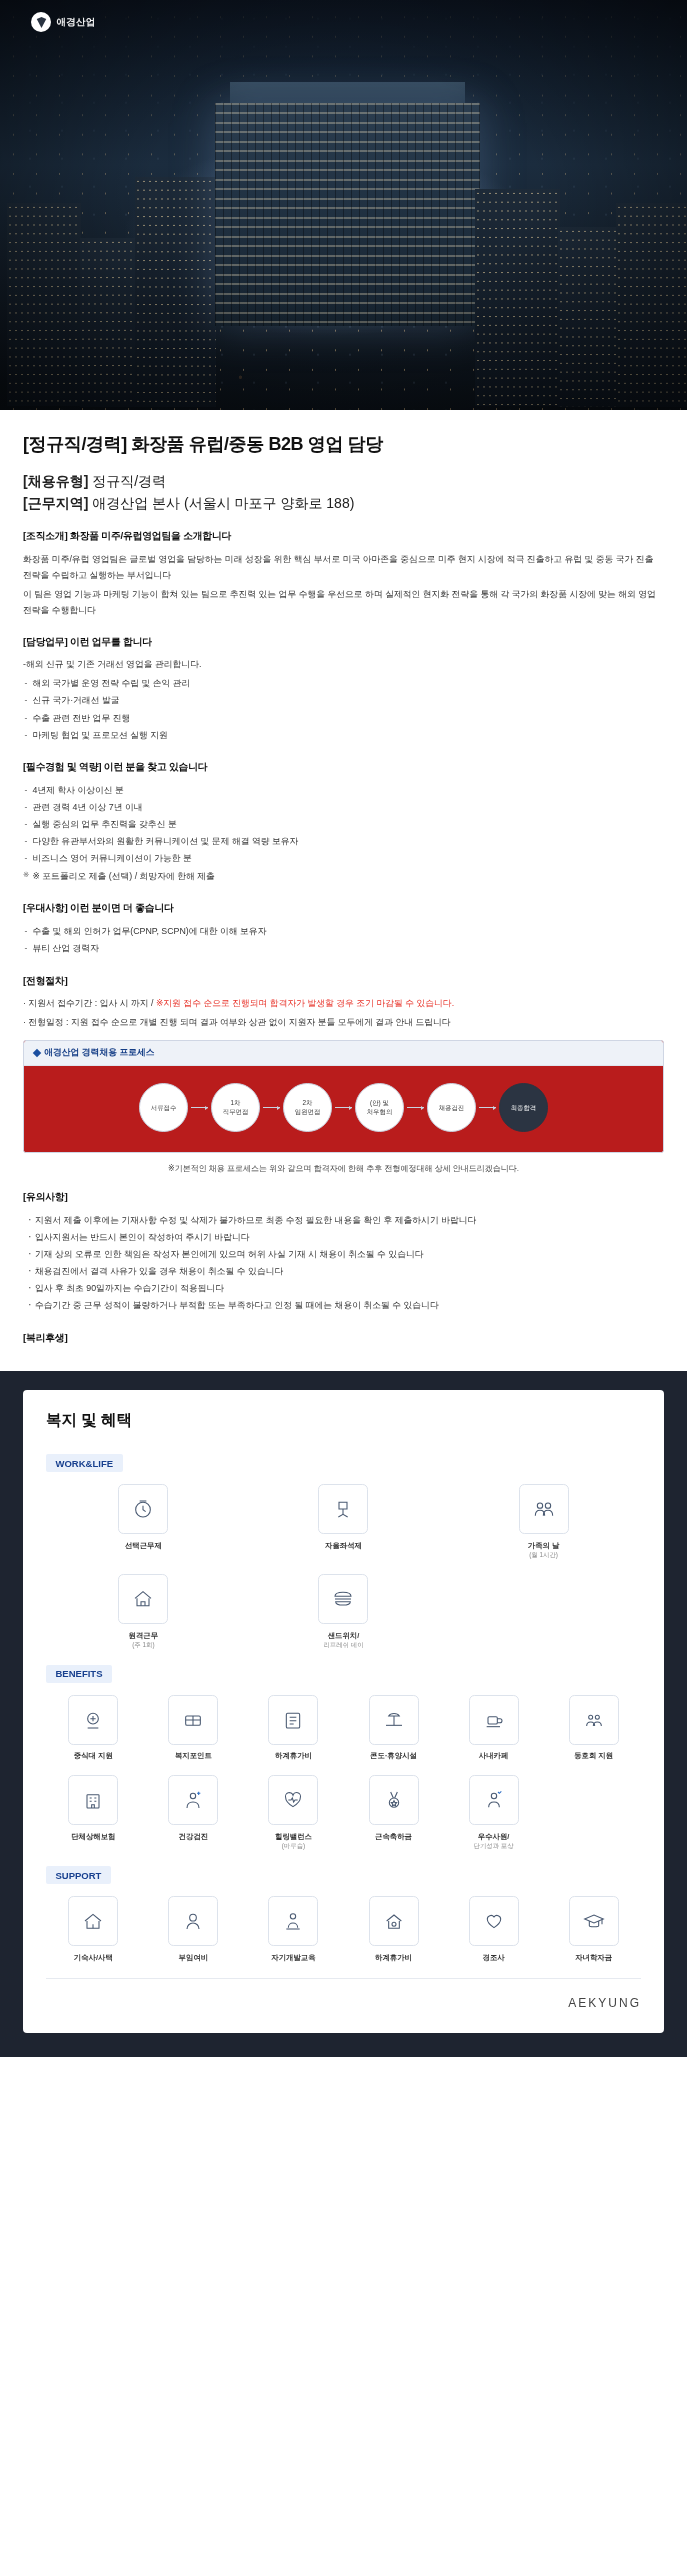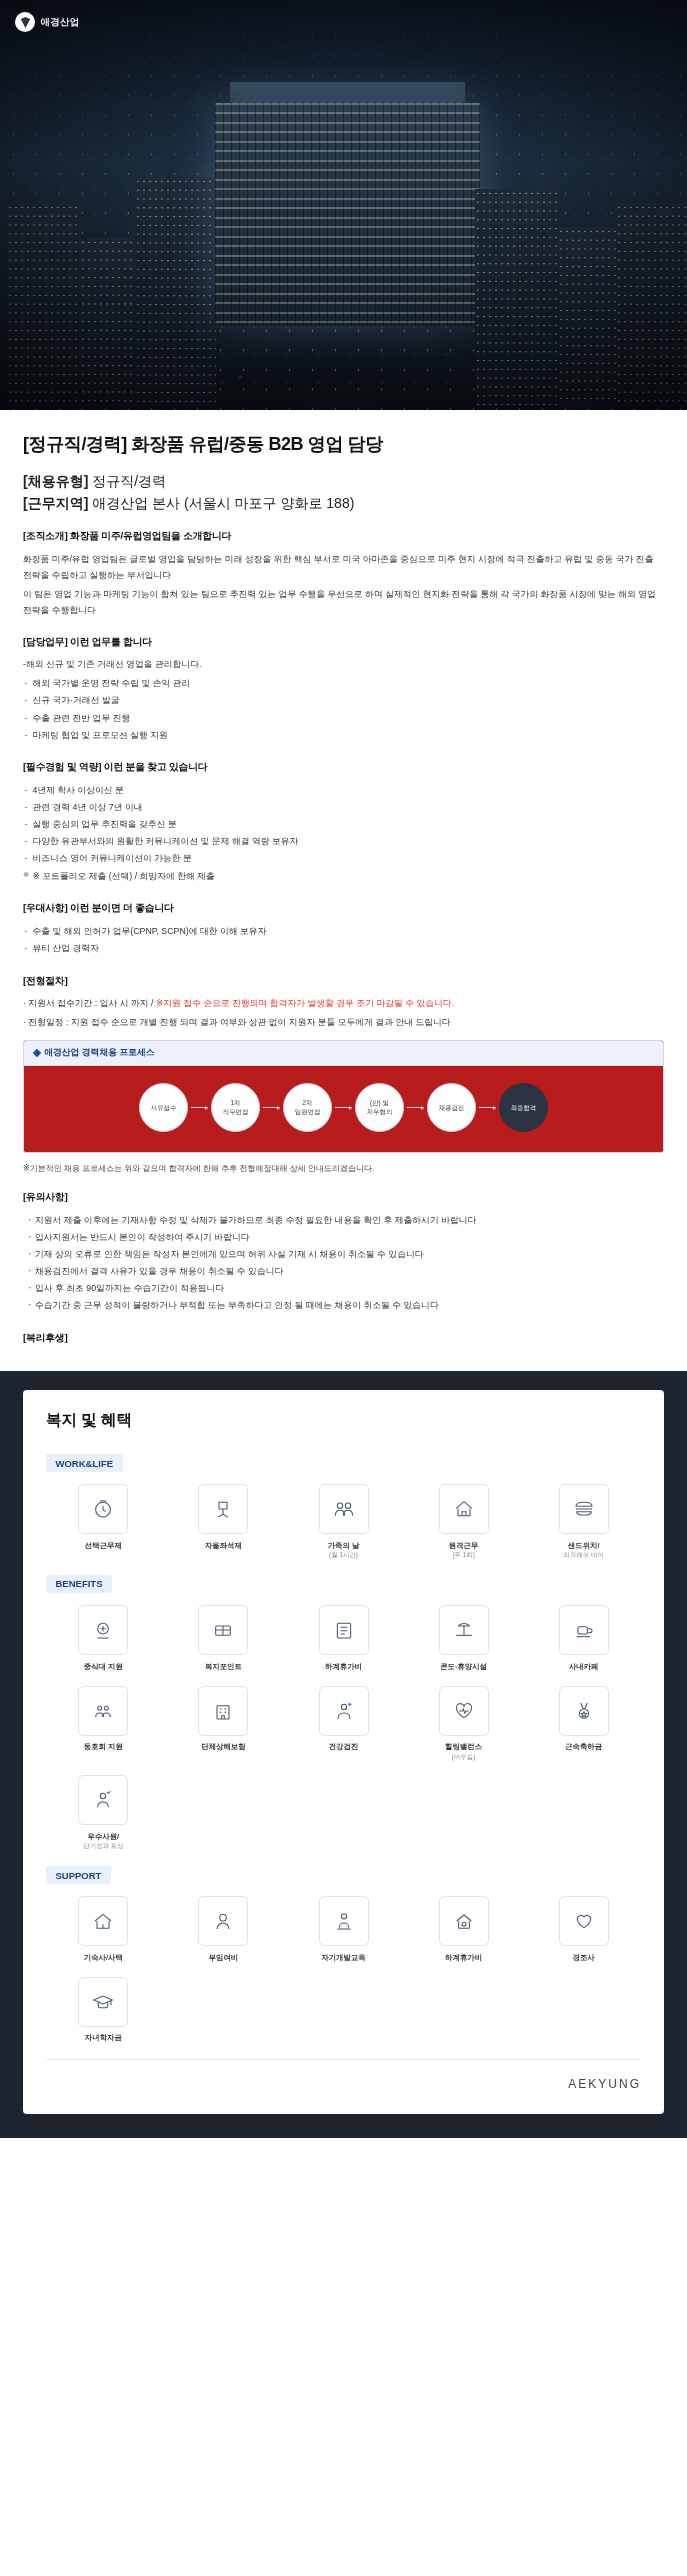--- a/index.html
+++ b/index.html
@@ -55,21 +55,21 @@
   .tower .grid{ position:absolute; inset:0;
     background: repeating-linear-gradient(90deg, rgba(0,0,0,.35) 0 0.7px, rgba(0,0,0,0) 0.7px 8px);}
   .tower-top {
     position:absolute; left:230px; top:82px; width:235px; height:23px;
     background: linear-gradient(180deg,#34495c,#243648);
   }
   .hero-vignette{ position:absolute; inset:0;
     background: radial-gradient(ellipse 70% 70% at 50% 45%, rgba(0,0,0,0) 40%, rgba(0,0,0,.55) 100%); }
 
   .logo {
-    position: absolute; left: 15px; top: 12px;
+    position: absolute; left: 31px; top: 12px;
     display: flex; align-items: center; gap: 5.4px; z-index: 5;
   }
   .logo-mark {
     width: 20px; height: 20px; border-radius: 50%;
     background: #ffffff; display:flex; align-items:center; justify-content:center;
   }
   .logo-mark svg { display:block; }
   .logo-text { color:#fff; font-size:9.5px; font-weight:700; letter-spacing:0.3px; opacity:.95;}
 
   
@@ -113,32 +113,32 @@
   .proc-body { display:flex; align-items:center; justify-content:center; gap:2.7px; padding: 17.6px 6.8px 20px; }
   .proc-step {
     width: 49px; height: 49px; border-radius: 50%; border: 0.7px solid #c9d2e0;
     display:flex; flex-direction:column; align-items:center; justify-content:center;
     font-size: 6.4px; color:#333; text-align:center; line-height:1.3; background:#fff;
   }
   .proc-step.dark { background:#2b3442; color:#fff; border-color:#2b3442; }
   .proc-arrow { width: 17.6px; height:0.7px; background:#c9d2e0; position:relative; }
   .proc-arrow::after{ content:""; position:absolute; right:0; top:-1.7px;
     border-left:3.4px solid #c9d2e0; border-top:2px solid transparent; border-bottom:2px solid transparent;}
-  .proc-note { font-size: 8px; color:#444; margin: 2.7px 0 0 0; }
+  .proc-note { font-size: 8px; color:#444; margin: 2.7px 0 0 0; text-align: center; }
 
   
   .benefits-wrap { background:#1e2430; padding: 19px 23px 24px; margin-top: 12px; }
   .benefits-card { background:#fff; border-radius: 4px; padding: 20px 23px 23px; }
   .benefits-title { font-size: 15.5px; font-weight: 800; color:#111; margin-bottom: 17.6px; }
   .cat-label {
     display:inline-block; font-size: 9.5px; font-weight: 800; color:#18408f;
     background:#e9f0fb; padding: 3.4px 9.5px; border-radius: 2px; margin: 5.4px 0 12px;
   }
-  .icon-grid { display:grid; grid-template-columns: repeat(5, 1fr); gap: 13.5px 5.4px; margin-bottom: 9.5px; }
-  .icon-grid.six { grid-template-columns: repeat(5, 1fr); }
+  .icon-grid { display:grid; grid-template-columns: repeat(3, 1fr); gap: 13.5px 5.4px; margin-bottom: 9.5px; }
+  .icon-grid.six { grid-template-columns: repeat(6, 1fr); }
   .icon-cell { display:flex; flex-direction:column; align-items:center; gap:6.8px; }
   .icon-box {
     width: 50px; height: 50px; border:0.7px solid #dde3ec; border-radius: 5.4px;
     display:flex; align-items:center; justify-content:center; background:#fff;
   }
   .icon-cap { font-size: 7.4px; color:#333; text-align:center; line-height:1.4; font-weight:600;}
   .icon-cap small { display:block; font-size:6.4px; color:#888; font-weight:400; }
   .brand-foot { text-align:right; font-size: 12px; letter-spacing: 2px; color:#444; font-weight:400; margin-top: 17.6px; }
   .divider-line { height:0.7px; background:#e6eaf0; margin: 15px 0 0; }
 </style>

